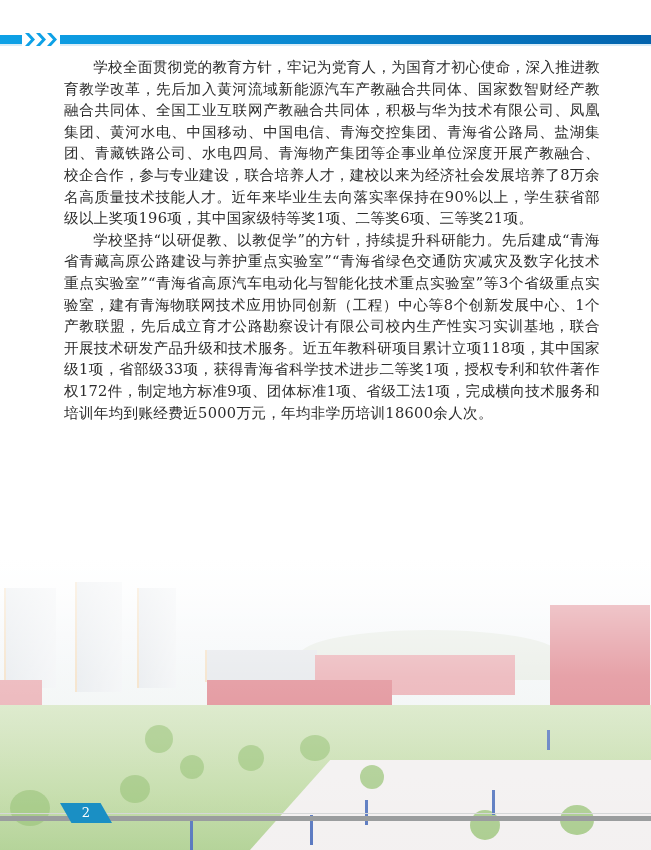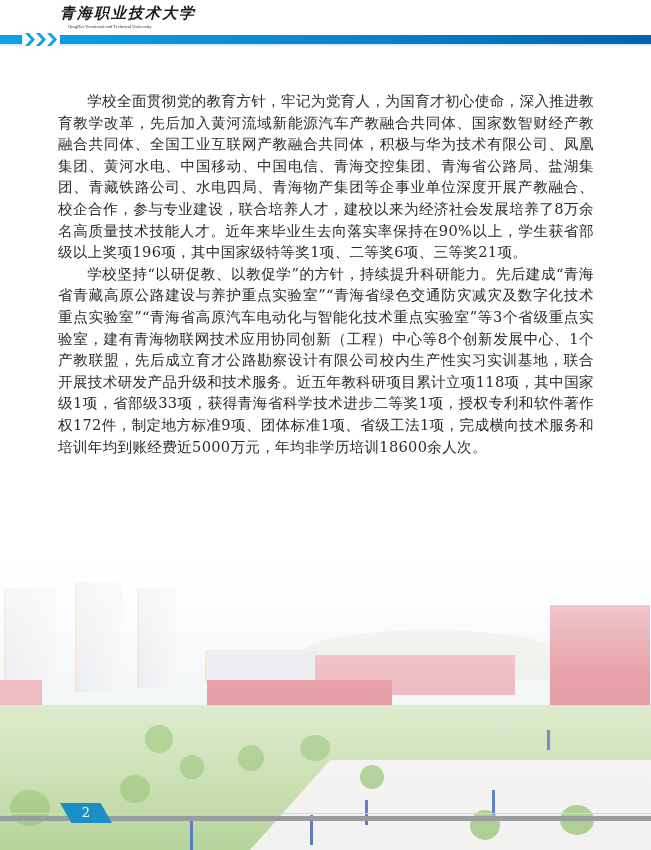--- a/index.html
+++ b/index.html
@@ -27,21 +27,21 @@
   }
   .band-shadow { position: absolute; left: 0; top: 44px; width: 651px; height: 2px; background: #d9ecf7; }
   .chevrons {
     position: absolute; left: 22px; top: 33px; height: 13px; display: flex; gap: 1px;
     background: #ffffff; padding: 0 3px;
   }
   .chev { width: 10px; height: 13px; position: relative; }
   .chev svg { display: block; }
 
   
-  .content { position: absolute; left: 58px; top: 56px; width: 536px; margin-top: 34px; }
+  .content { position: absolute; left: 64px; top: 56px; width: 536px; }
   .para {
     margin: 0; font-size: 14.6px; line-height: 21.6px; text-indent: 2em;
     text-align: justify; letter-spacing: 0.3px; color: #2b2b2b;
   }
 
   
   .photo { position: absolute; left: 0; top: 560px; width: 651px; height: 290px; overflow: hidden; }
   .sky { position: absolute; inset: 0; background: linear-gradient(180deg, #ffffff 0%, #f3f6f8 25%, #eef2f1 55%, #e5ece0 100%); }
   .tower { position: absolute; background: linear-gradient(90deg, #e2e6ea, #f0f2f4); border-left: 2px solid #f1d9b8; }
   .hill { position: absolute; left: 300px; top: 70px; width: 260px; height: 50px; background: #e4e9e1; border-radius: 50% 50% 0 0; }
@@ -61,24 +61,20 @@
     position: absolute; left: 60px; top: 803px; width: 52px; height: 20px;
     background: #1a8fc4; clip-path: polygon(0 0, 78% 0, 100% 100%, 22% 100%);
     color: #ffffff; font-size: 13px; line-height: 20px; text-align: center;
     font-family: "DejaVu Serif", serif;
   }
 </style>
 </head>
 <body>
 
 <div class="header">
-  <div class="logo">
-    <span class="logo-cn">青海职业技术大学</span>
-    <span class="logo-en">QingHai Vocational and Technical University</span>
-  </div>
   <div class="band"></div>
   <div class="band-shadow"></div>
   <div class="chevrons">
     <span class="chev">
       <svg width="10" height="13" viewBox="0 0 10 13">
           <polygon points="0,0 4,0 10,6.5 4,13 0,13 6,6.5" fill="#0ea1e6"></polygon>
         </svg>
     </span>
     <span class="chev">
       <svg width="10" height="13" viewBox="0 0 10 13">

